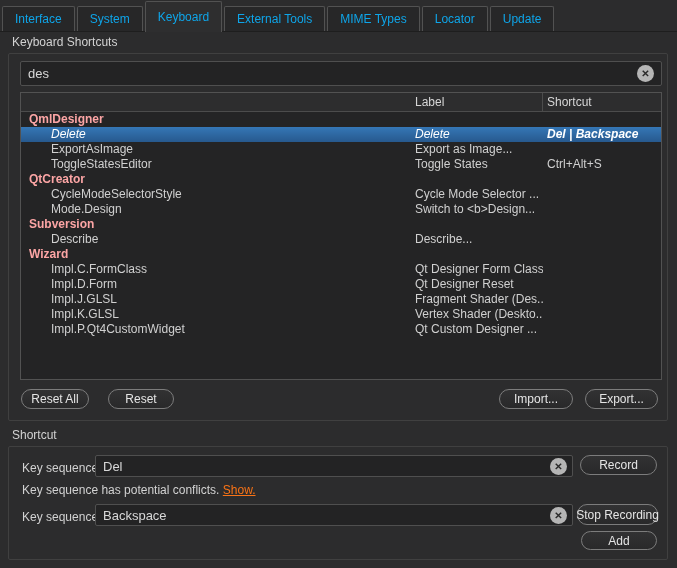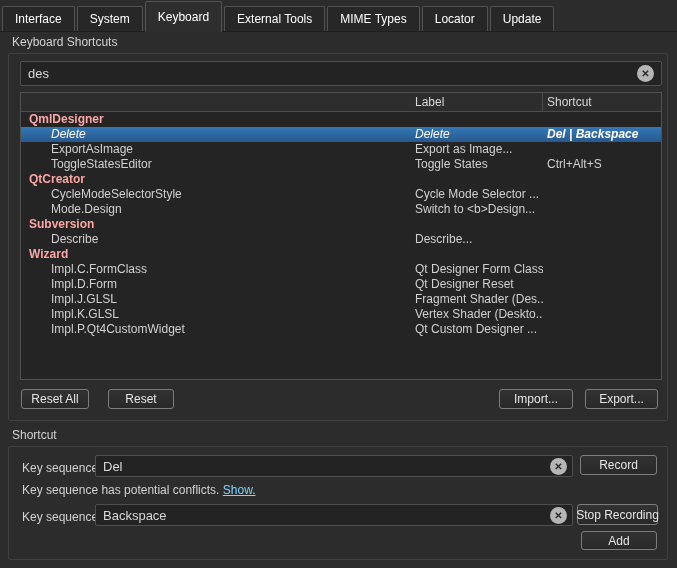--- a/index.html
+++ b/index.html
@@ -8,21 +8,21 @@
     background:#2c2c2d;color:#d2d2d2;
     font-family:"Liberation Sans",sans-serif;font-size:12px;
     -webkit-font-smoothing:antialiased;
   }
   
   .tabbar{position:absolute;top:0;left:0;width:677px;height:32px;
     border-bottom:1px solid #1e1e1e;display:flex;align-items:flex-end;
     padding-left:2px;box-sizing:border-box;}
   .tab{box-sizing:border-box;height:25px;padding:0 12px;display:flex;align-items:center;
     background:#272728;border:1px solid #525252;border-bottom:none;margin-right:2px;
-    border-radius:2px 2px 0 0;color:#ffffff;cursor:default;white-space:nowrap;}
+    border-radius:2px 2px 0 0;color:#0ea5e9;cursor:default;white-space:nowrap;}
   .tab.selected{height:31px;background:#2e2e2f;margin-bottom:-1px;z-index:2;position:relative;}
   
   .groupbox{position:absolute;border:1px solid #404040;border-radius:2px;box-sizing:border-box;}
   #group1{left:8px;top:53px;width:660px;height:368px;}
   #group2{left:8px;top:446px;width:660px;height:114px;}
   .gtitle{position:absolute;color:#d2d2d2;}
   #ks-title{left:12px;top:35px;}
   #sc-title{left:12px;top:428px;}
   
   .field{position:absolute;box-sizing:border-box;background:#232324;border:1px solid #4f4f4f;
@@ -54,35 +54,35 @@
   .trow{display:flex;height:15px;line-height:15px;color:#d0d0d0;cursor:default;}
   .trow .c1{width:390px;box-sizing:border-box;padding-left:30px;overflow:hidden;white-space:nowrap;}
   .trow .c2{width:132px;box-sizing:border-box;padding-left:4px;overflow:hidden;white-space:nowrap;}
   .trow .c3{flex:1;box-sizing:border-box;padding-left:4px;overflow:hidden;white-space:nowrap;}
   .trow.group .c1{padding-left:8px;font-weight:bold;color:#fca5a5;}
   .trow.selected{background:linear-gradient(#3577b6,#27598e);color:#ffffff;}
   .trow.modified .c1,.trow.modified .c2{font-style:italic;}
   .trow.modified .c3{font-style:italic;font-weight:bold;}
   
   .btn{position:absolute;box-sizing:border-box;background:linear-gradient(#323233,#29292a);
-    border:1px solid #7c7c7c;border-radius:3px;color:#e4e4e4;font-size:12px;
+    border:1px solid #7c7c7c;border-radius:10px;color:#e4e4e4;font-size:12px;
     display:flex;align-items:center;justify-content:center;cursor:default;white-space:nowrap;}
   #btn-reset-all{left:21px;top:389px;width:68px;height:20px;}
   #btn-reset{left:108px;top:389px;width:66px;height:20px;}
   #btn-import{left:499px;top:389px;width:74px;height:20px;}
   #btn-export{left:585px;top:389px;width:73px;height:20px;}
   #btn-record{left:580px;top:455px;width:77px;height:20px;}
   #btn-stop{left:577px;top:504px;width:81px;height:21px;}
   #btn-add{left:581px;top:531px;width:76px;height:19px;}
   
   .kslabel{position:absolute;color:#d2d2d2;}
   #key1-label{left:22px;top:461px;}
   #key2-label{left:22px;top:510px;}
   .conflict{position:absolute;left:22px;top:483px;color:#d2d2d2;}
-  .conflict a{color:#7dd3fc;text-decoration:underline;cursor:pointer;}
+  .conflict a{color:#f97316;text-decoration:underline;cursor:pointer;}
 </style>
 </head>
 <body>
 
 <div class="screen">
 
   <div class="tabbar">
       <div class="tab">Interface</div>
       <div class="tab">System</div>
       <div class="tab selected">Keyboard</div>

